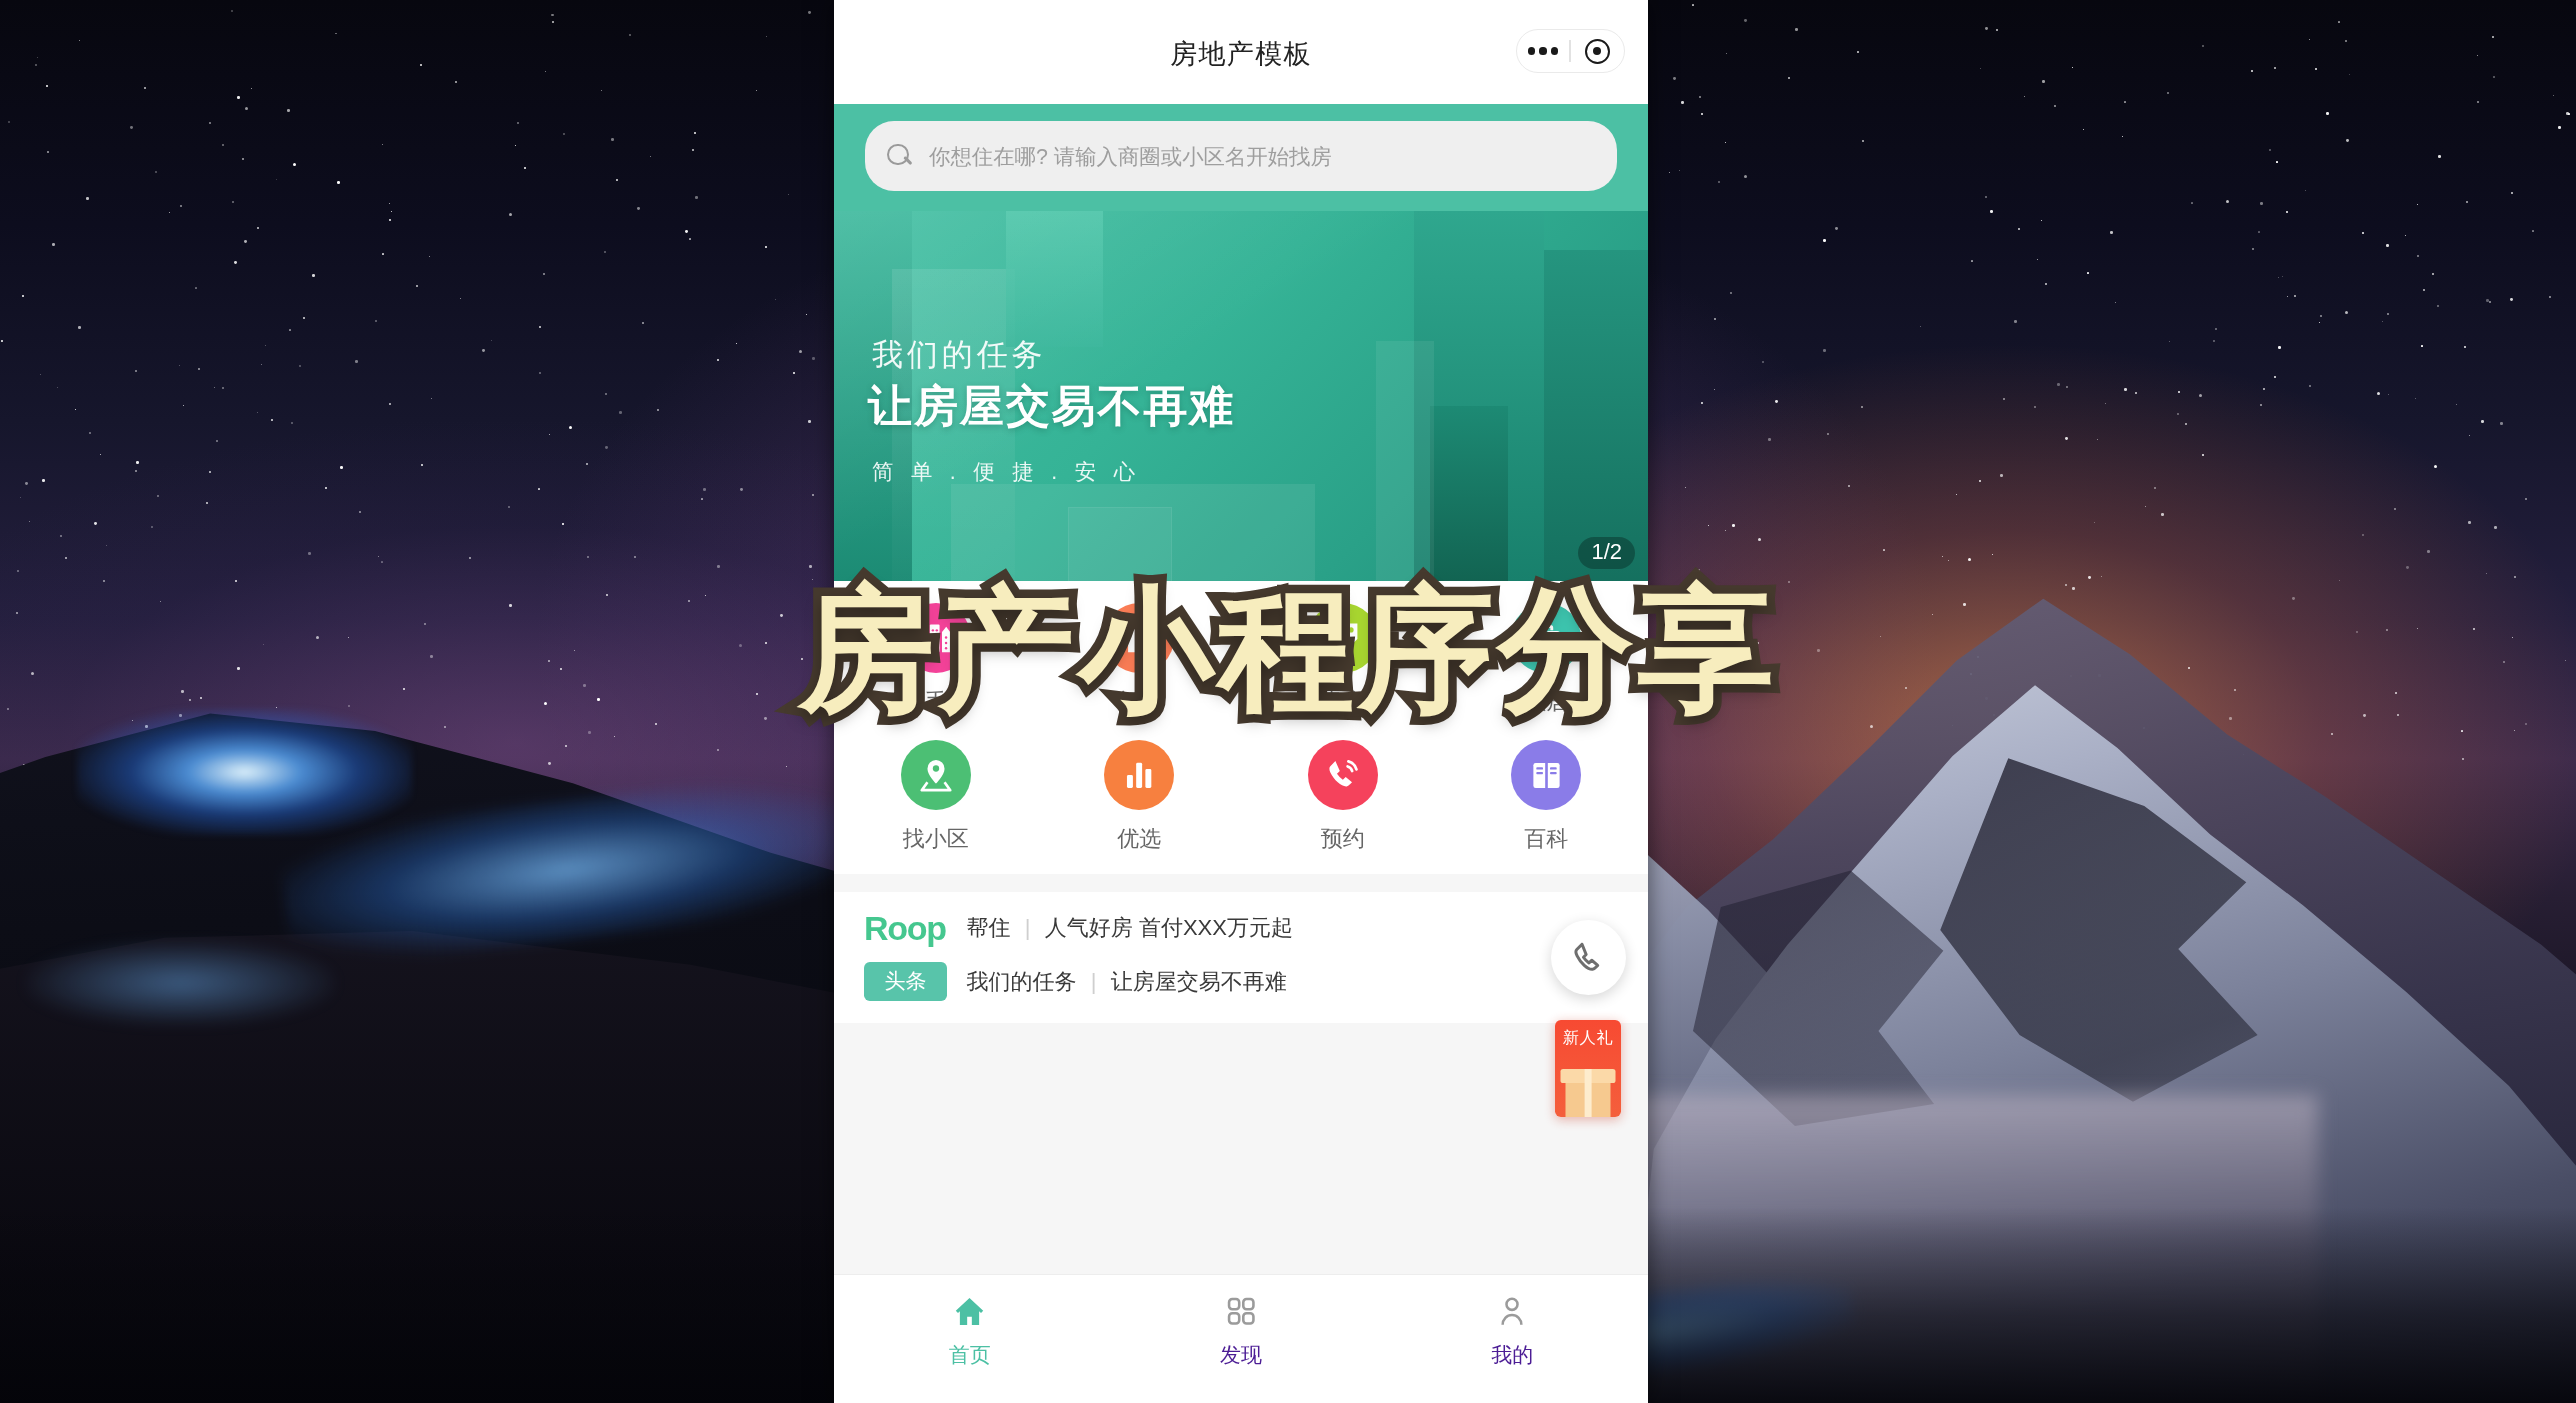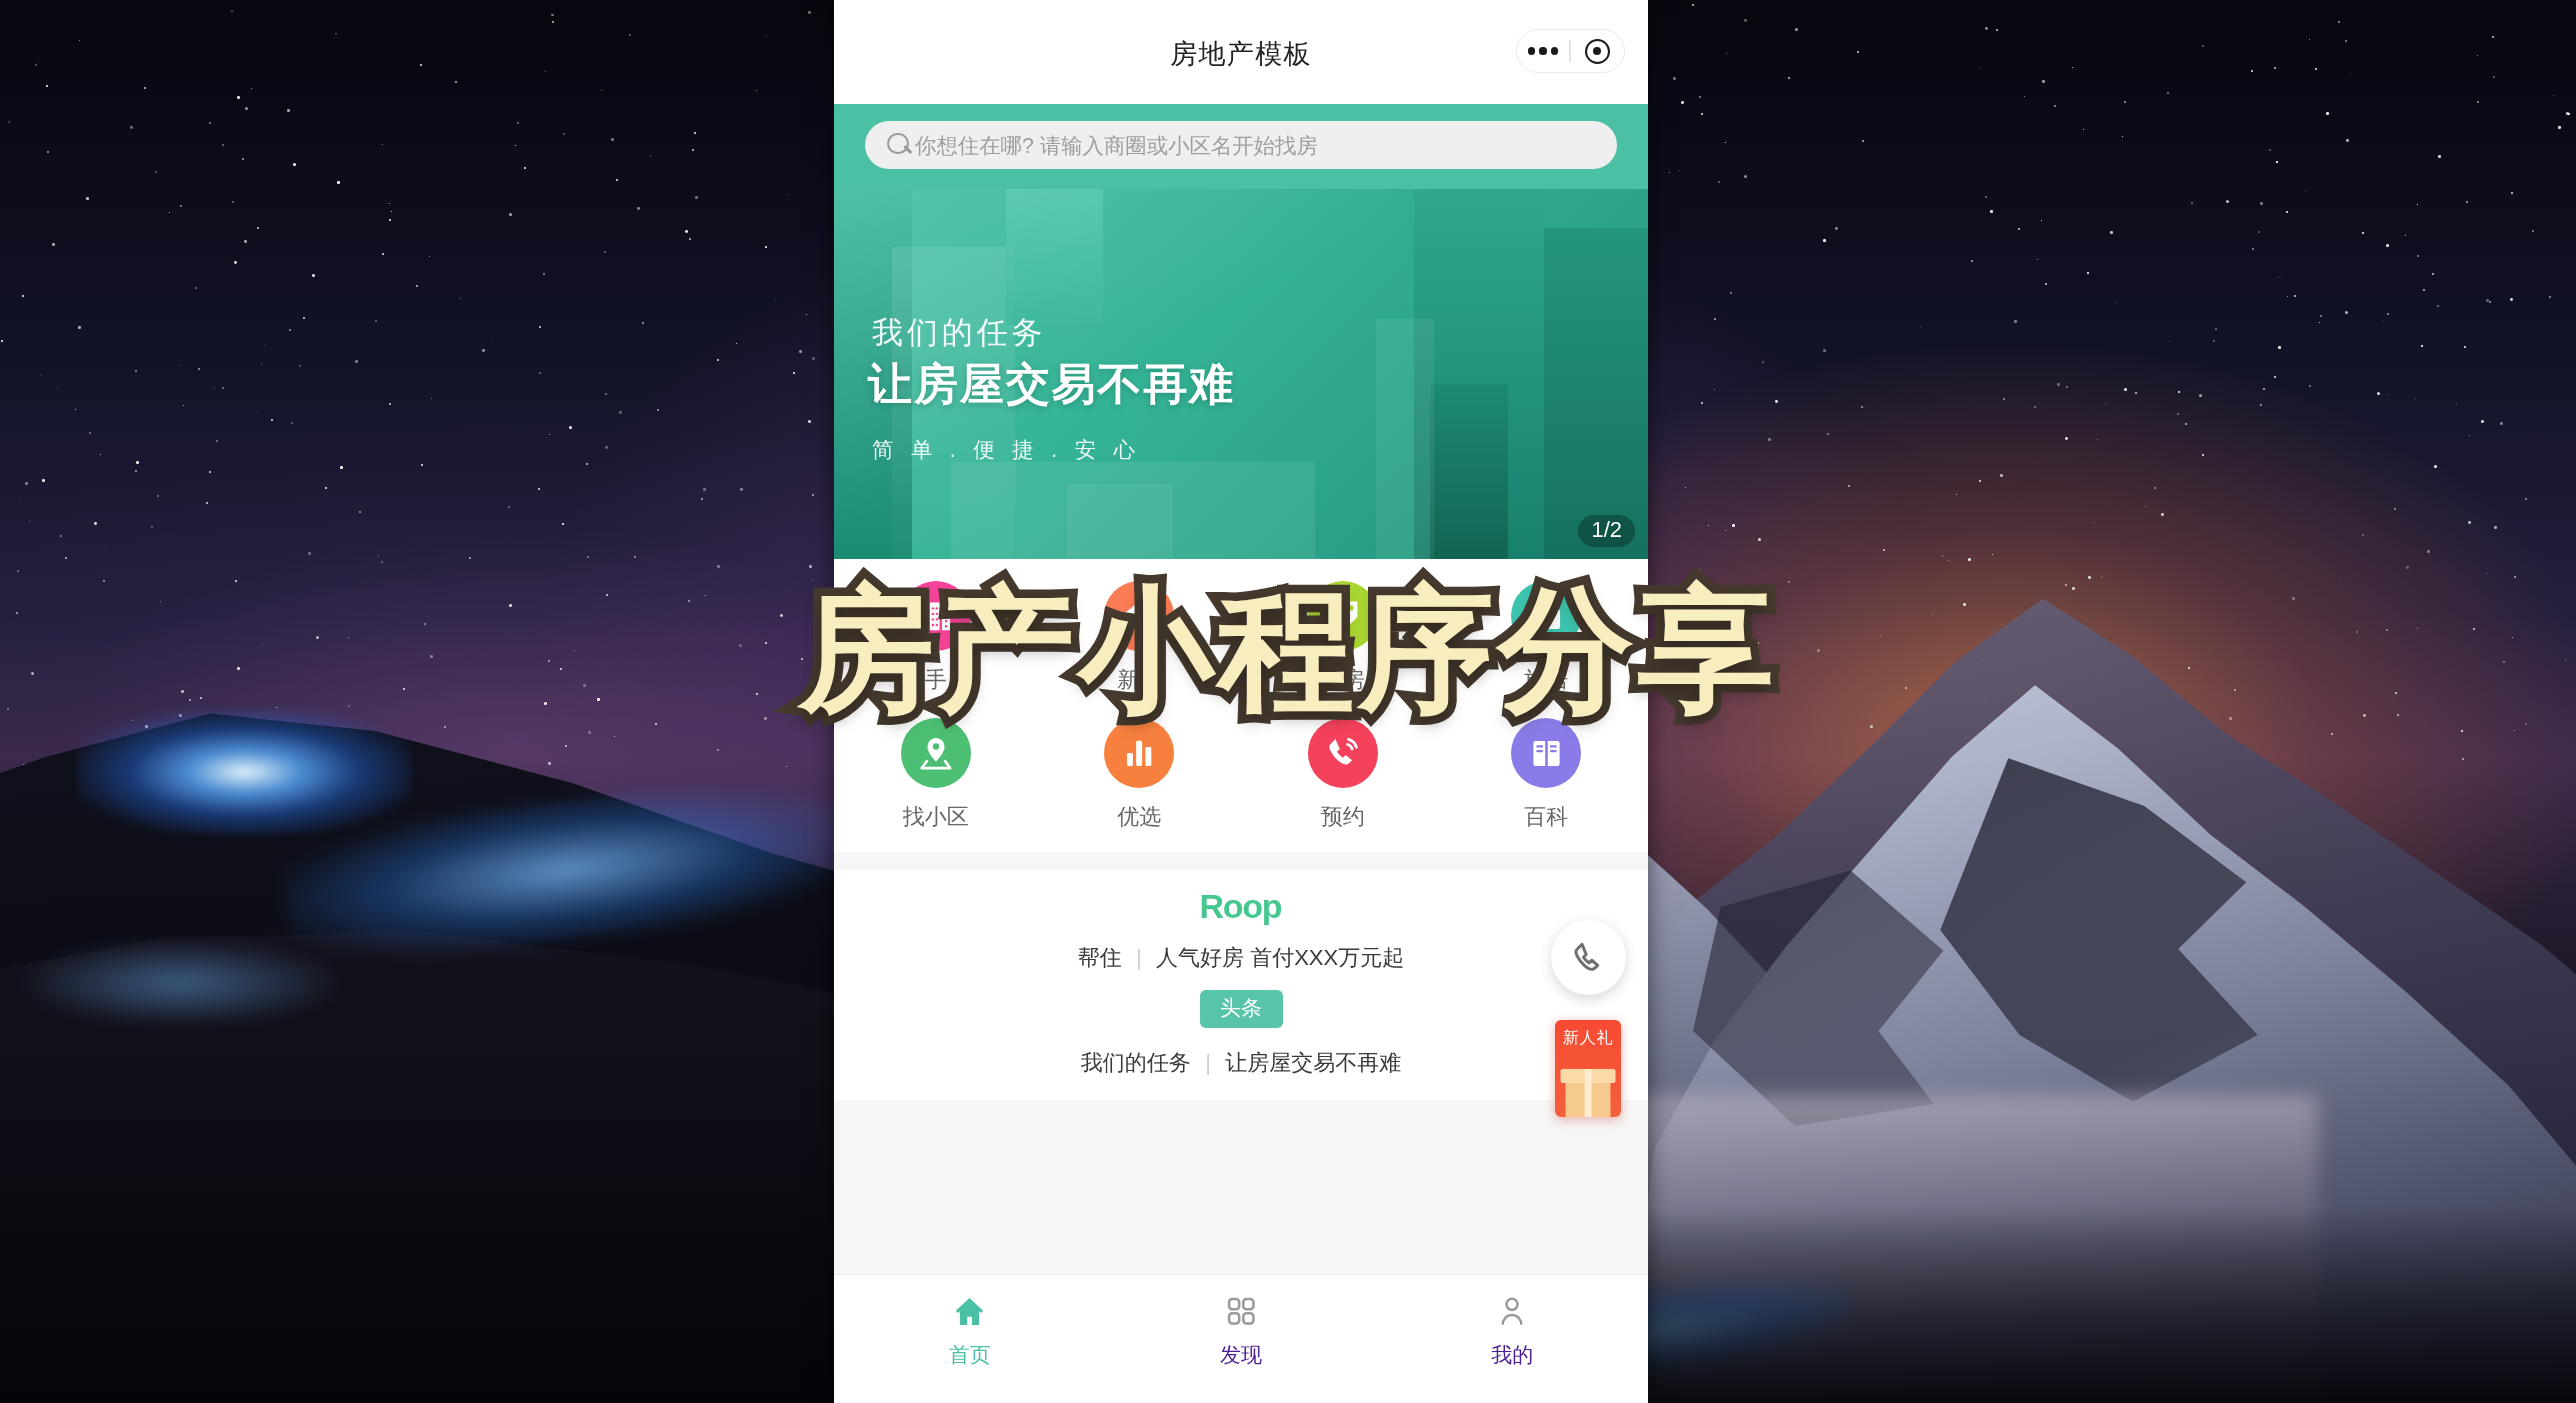--- a/index.html
+++ b/index.html
@@ -121,22 +121,22 @@
   .capsule-target { flex: 1; display: flex; justify-content: center; align-items: center; }
   .ring {
     width: 25px; height: 25px; border-radius: 50%; border: 2.6px solid #1a1a1a;
     display: flex; align-items: center; justify-content: center;
   }
   .ring i { width: 8.4px; height: 8.4px; border-radius: 50%; background: #1a1a1a; display: block; }
 
   
   .searchbar { background: #4cc0a4; padding: 17px 31px 19.5px; }
   .search-pill {
-    height: 48px; background: #efefef; border-radius: 29px;
-    display: flex; align-items: center; padding: 0 22px; gap: 3px;
+    height: 70px; background: #efefef; border-radius: 29px;
+    display: flex; align-items: center; padding: 0 22px; gap: 17px;
   }
   .mag { width: 25px; height: 25px; position: relative; flex: none; }
   .mag::before {
     content: ""; position: absolute; left: 0; top: 0; width: 17.5px; height: 17.5px;
     border: 2.6px solid #9a9a9a; border-radius: 50%;
   }
   .mag::after {
     content: ""; position: absolute; left: 15.6px; top: 15.6px; width: 9.7px; height: 2.6px;
     background: #9a9a9a; border-radius: 1.3px; transform: rotate(45deg);
   }
@@ -187,21 +187,21 @@
   }
   .cell-label { margin-top: 14.3px; font-size: 22px; color: #666; }
   .row-gap { height: 23.4px; }
 
   
   .news-wrap { background: #f6f6f6; padding-top: 18px; }
   .news {
     background: #fff; margin: 0; padding: 19.5px 30px 22px;
     display: flex; flex-direction: column; gap: 17px;
   }
-  .news-row { display: flex; align-items: center; gap: 19.5px; flex-direction: column; }
+  .news-row { display: flex; align-items: center; gap: 19.5px; }
   .roop-logo {
     width: 83px; flex: none; font-size: 34px; font-weight: bold; color: #45c78f;
     letter-spacing: -1.3px; line-height: 1;
   }
   .tag-badge {
     width: 83px; flex: none; background: #58c4aa; color: #fff;
     font-size: 21px; text-align: center; border-radius: 5.8px; padding: 4.5px 0 5.8px;
   }
   .news-txt { font-size: 22px; color: #3a3a3a; display: flex; align-items: center; gap: 14.3px; }
   .news-sep { color: #cfcfcf; }

